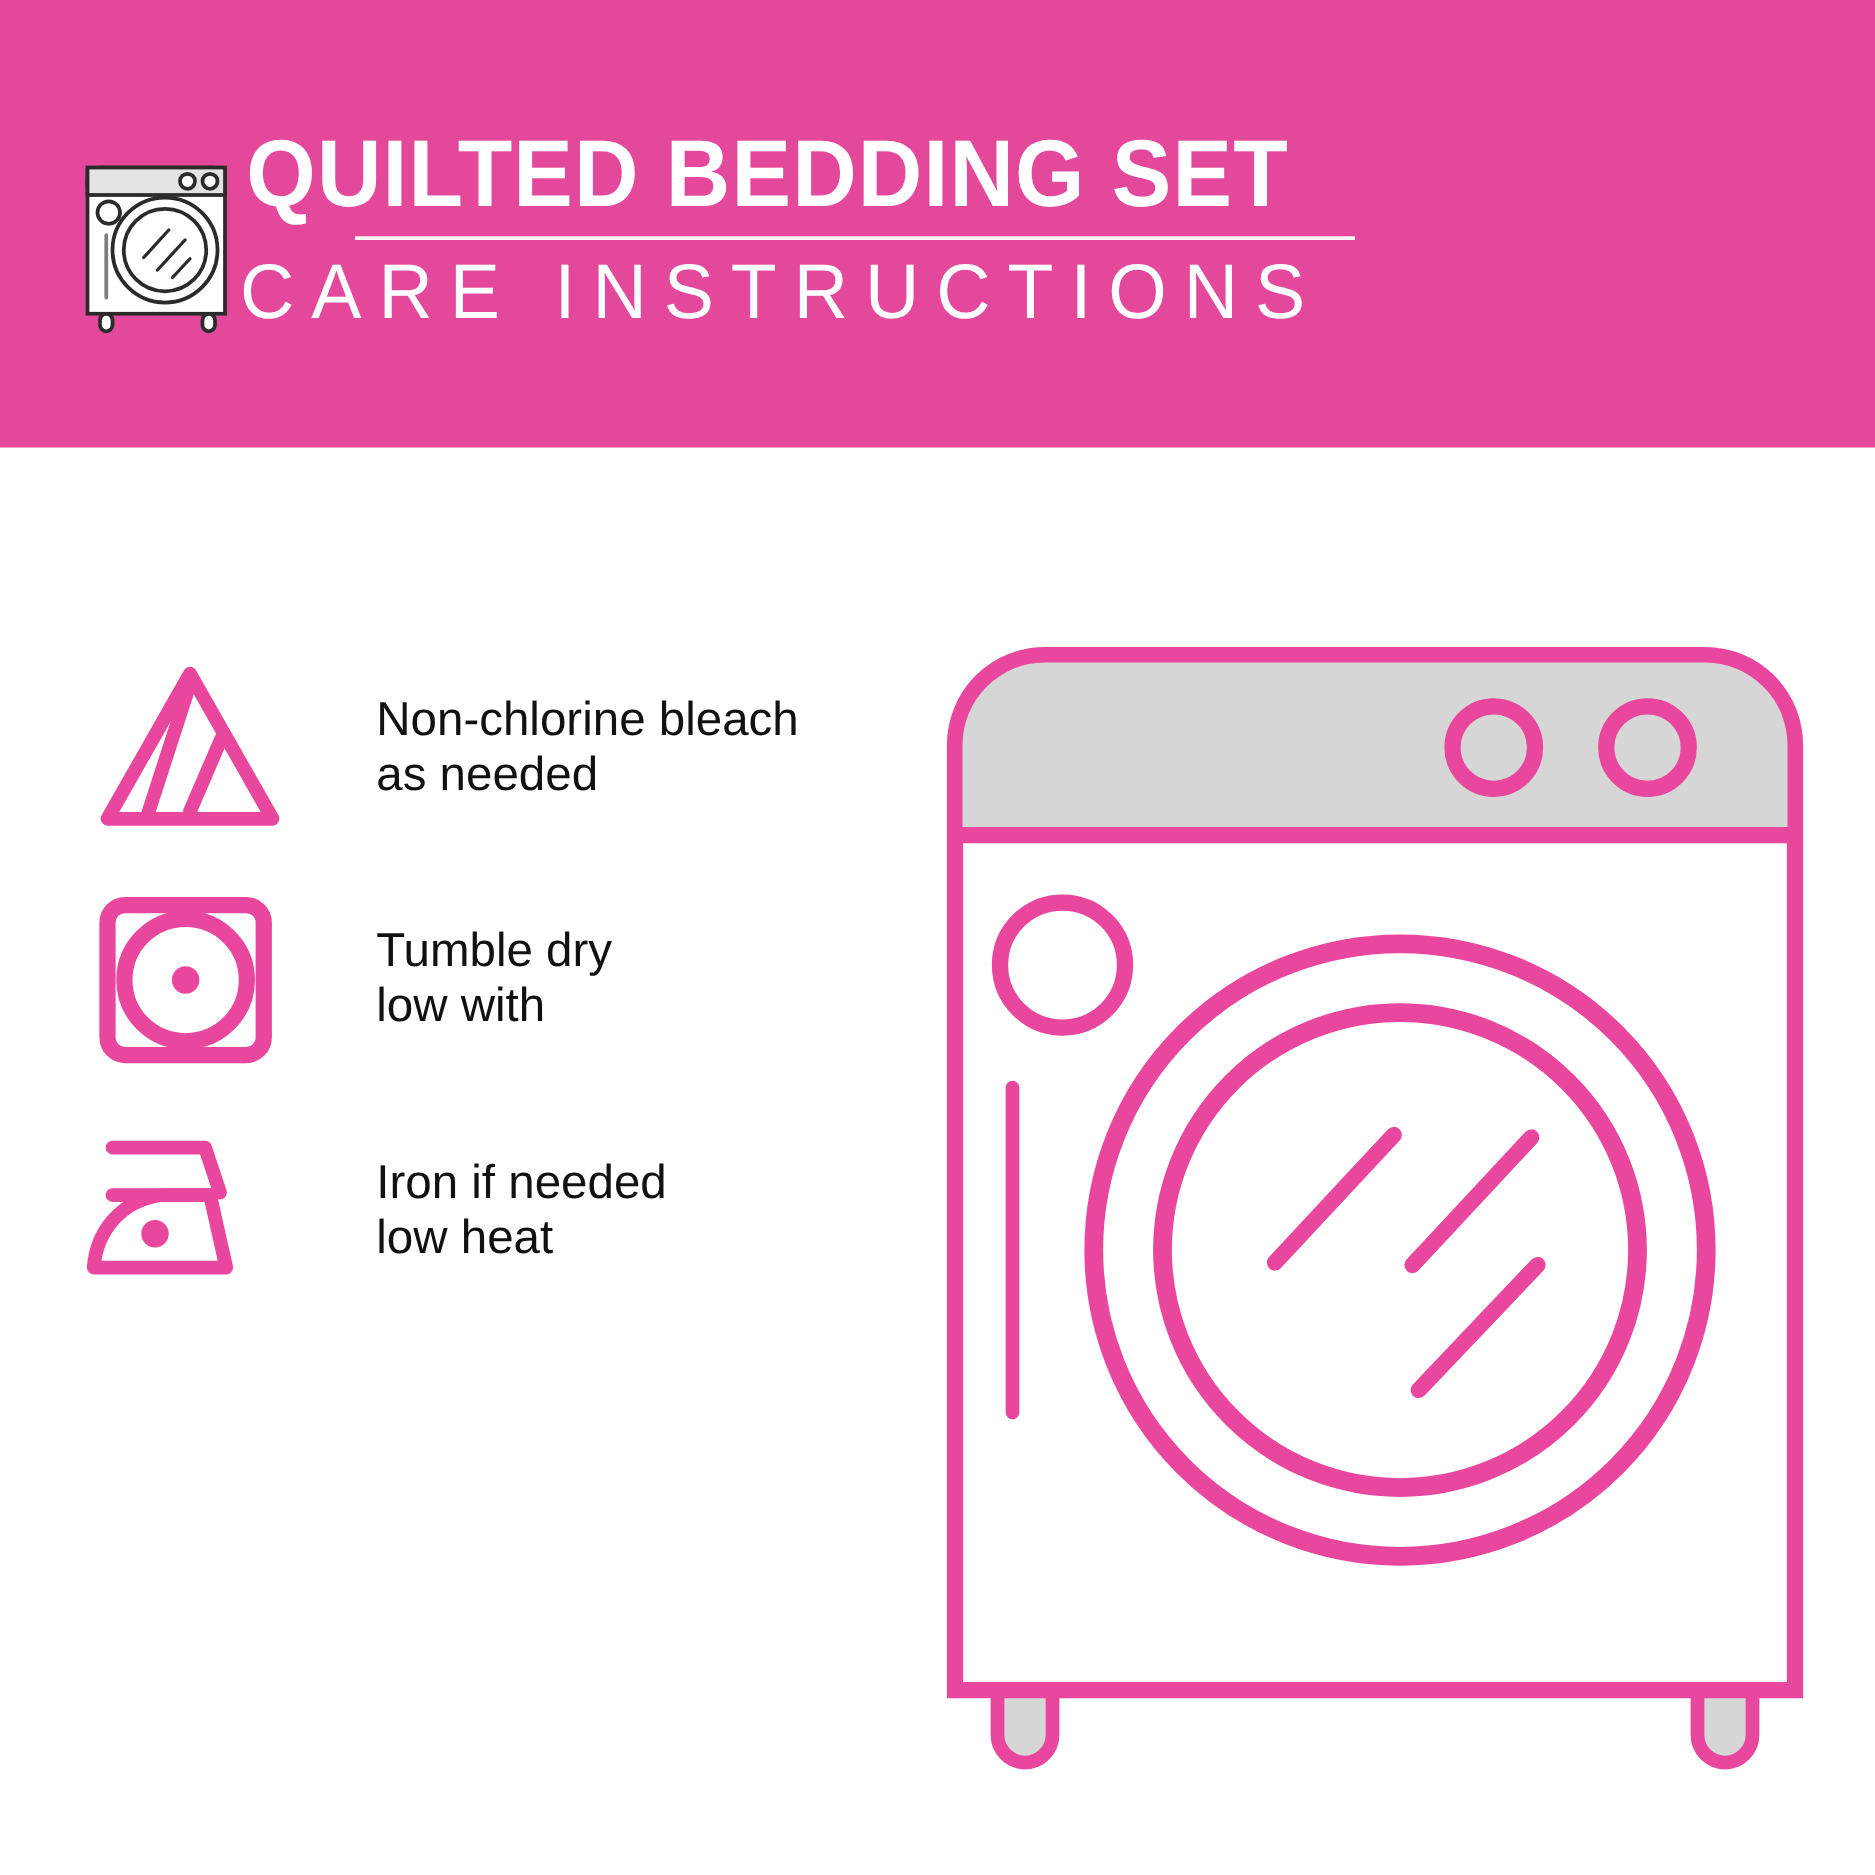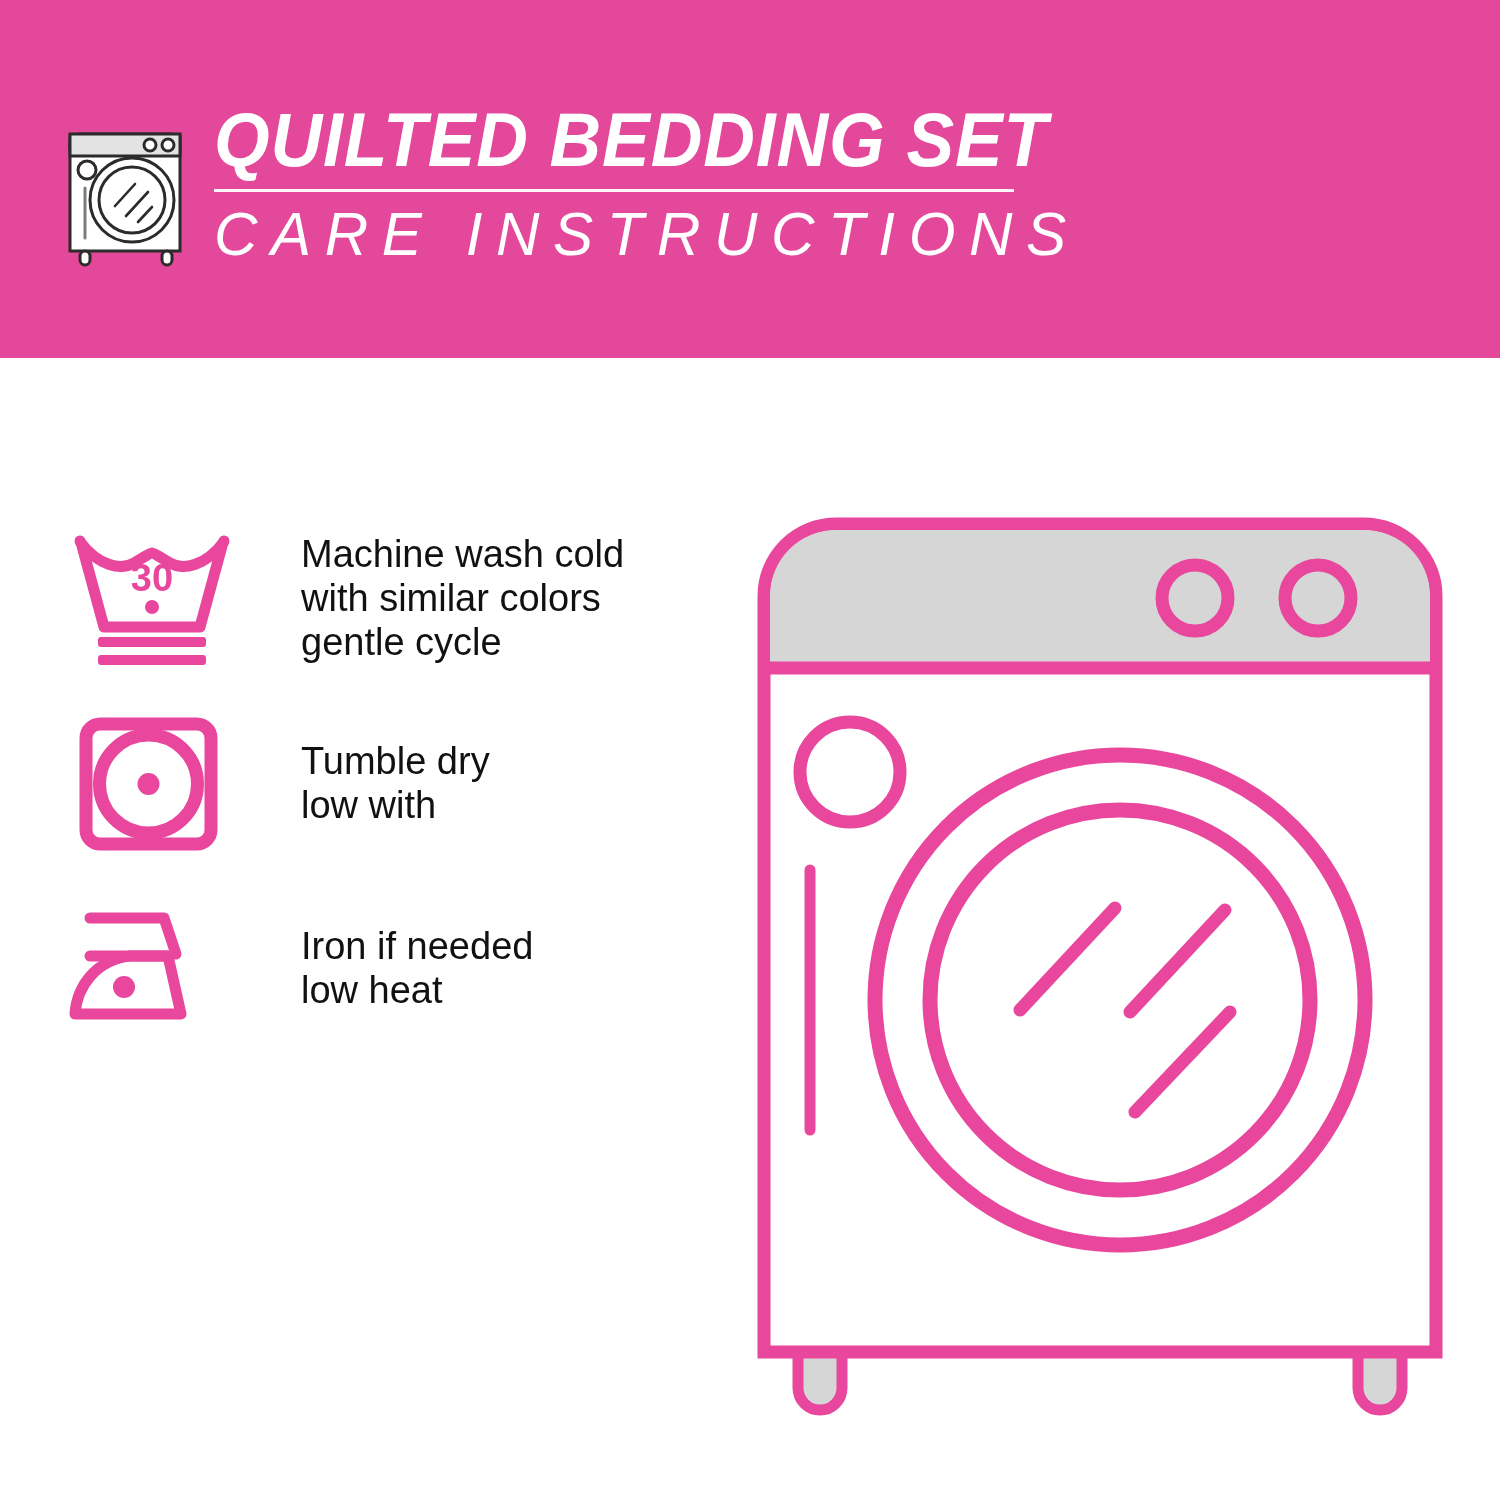--- a/index.html
+++ b/index.html
@@ -31,25 +31,23 @@
     display: flex;
     align-items: flex-start;
   }
   #header-machine-icon {
     width: 130px;
     height: 160px;
     flex: 0 0 auto;
     margin-top: 8px;
   }
   #header-text-block {
-    margin-left: 22px;
     display: flex;
     flex-direction: column;
-    align-items: flex-start;
-    font-style: italic;
+    align-items: flex-end;
   }
   #header-title {
     color: #ffffff;
     font-size: 76px;
     line-height: 80px;
     font-weight: 700;
     letter-spacing: 1px;
     white-space: nowrap;
     transform: scaleX(0.94);
     transform-origin: left center;
@@ -144,41 +142,32 @@
     <div id="header-text-block">
       <div id="header-title">QUILTED BEDDING SET</div>
       <div id="header-rule"></div>
       <div id="header-subtitle">CARE INSTRUCTIONS</div>
     </div>
   </div>
 </div>
 
 <div id="care-list">
 
+
   <div class="care-row">
     <div class="symbol-wrap">
-      <svg width="168" height="150" viewBox="0 0 168 150">
-
-        <path d="M16 26 L12 18 M152 26 L156 18" stroke="#e8479d" stroke-width="11" stroke-linecap="round" fill="none"></path>
-        <path d="M13 20 C30 42 52 48 66 40 C76 34 82 30 84 30 C86 30 92 34 102 40 C116 48 138 42 155 20" stroke="#e8479d" stroke-width="11" fill="none" stroke-linecap="round" stroke-linejoin="round"></path>
-        <path d="M14 23 L36 104 L132 104 L154 23" stroke="#e8479d" stroke-width="11" fill="none" stroke-linejoin="round"></path>
-
-        <text x="84" y="68" font-family="'Liberation Sans', sans-serif" font-size="38" font-weight="700" fill="#e8479d" text-anchor="middle">30</text>
-
-        <circle cx="84" cy="84" r="7" fill="#e8479d"></circle>
-
-        <rect x="30" y="114" width="108" height="10" rx="3" fill="#e8479d"></rect>
-        <rect x="30" y="132" width="108" height="10" rx="3" fill="#e8479d"></rect>
+      <svg width="168" height="145" viewBox="0 0 168 145">
+        <path d="M84 14 L150 130 L18 130 Z" stroke="#e8479d" stroke-width="11" fill="none" stroke-linejoin="round"></path>
+        <line x1="84" y1="22" x2="51" y2="124" stroke="#e8479d" stroke-width="11" stroke-linecap="round"></line>
+        <line x1="109" y1="66" x2="84" y2="124" stroke="#e8479d" stroke-width="11" stroke-linecap="round"></line>
       </svg>
     </div>
-    <div class="care-text">Machine wash cold
-with similar colors
-gentle cycle</div>
-  </div>
-
+    <div class="care-text">Non-chlorine bleach
+as needed</div>
+  </div>
 
   <div class="care-row">
     <div class="symbol-wrap">
       <svg width="168" height="145" viewBox="0 0 168 145">
         <rect x="18" y="14" width="125" height="120" rx="14" stroke="#e8479d" stroke-width="13" fill="none"></rect>
         <circle cx="80.5" cy="74" r="49" stroke="#e8479d" stroke-width="13" fill="none"></circle>
         <circle cx="80.5" cy="74" r="11" fill="#e8479d"></circle>
       </svg>
     </div>
     <div class="care-text">Tumble dry

